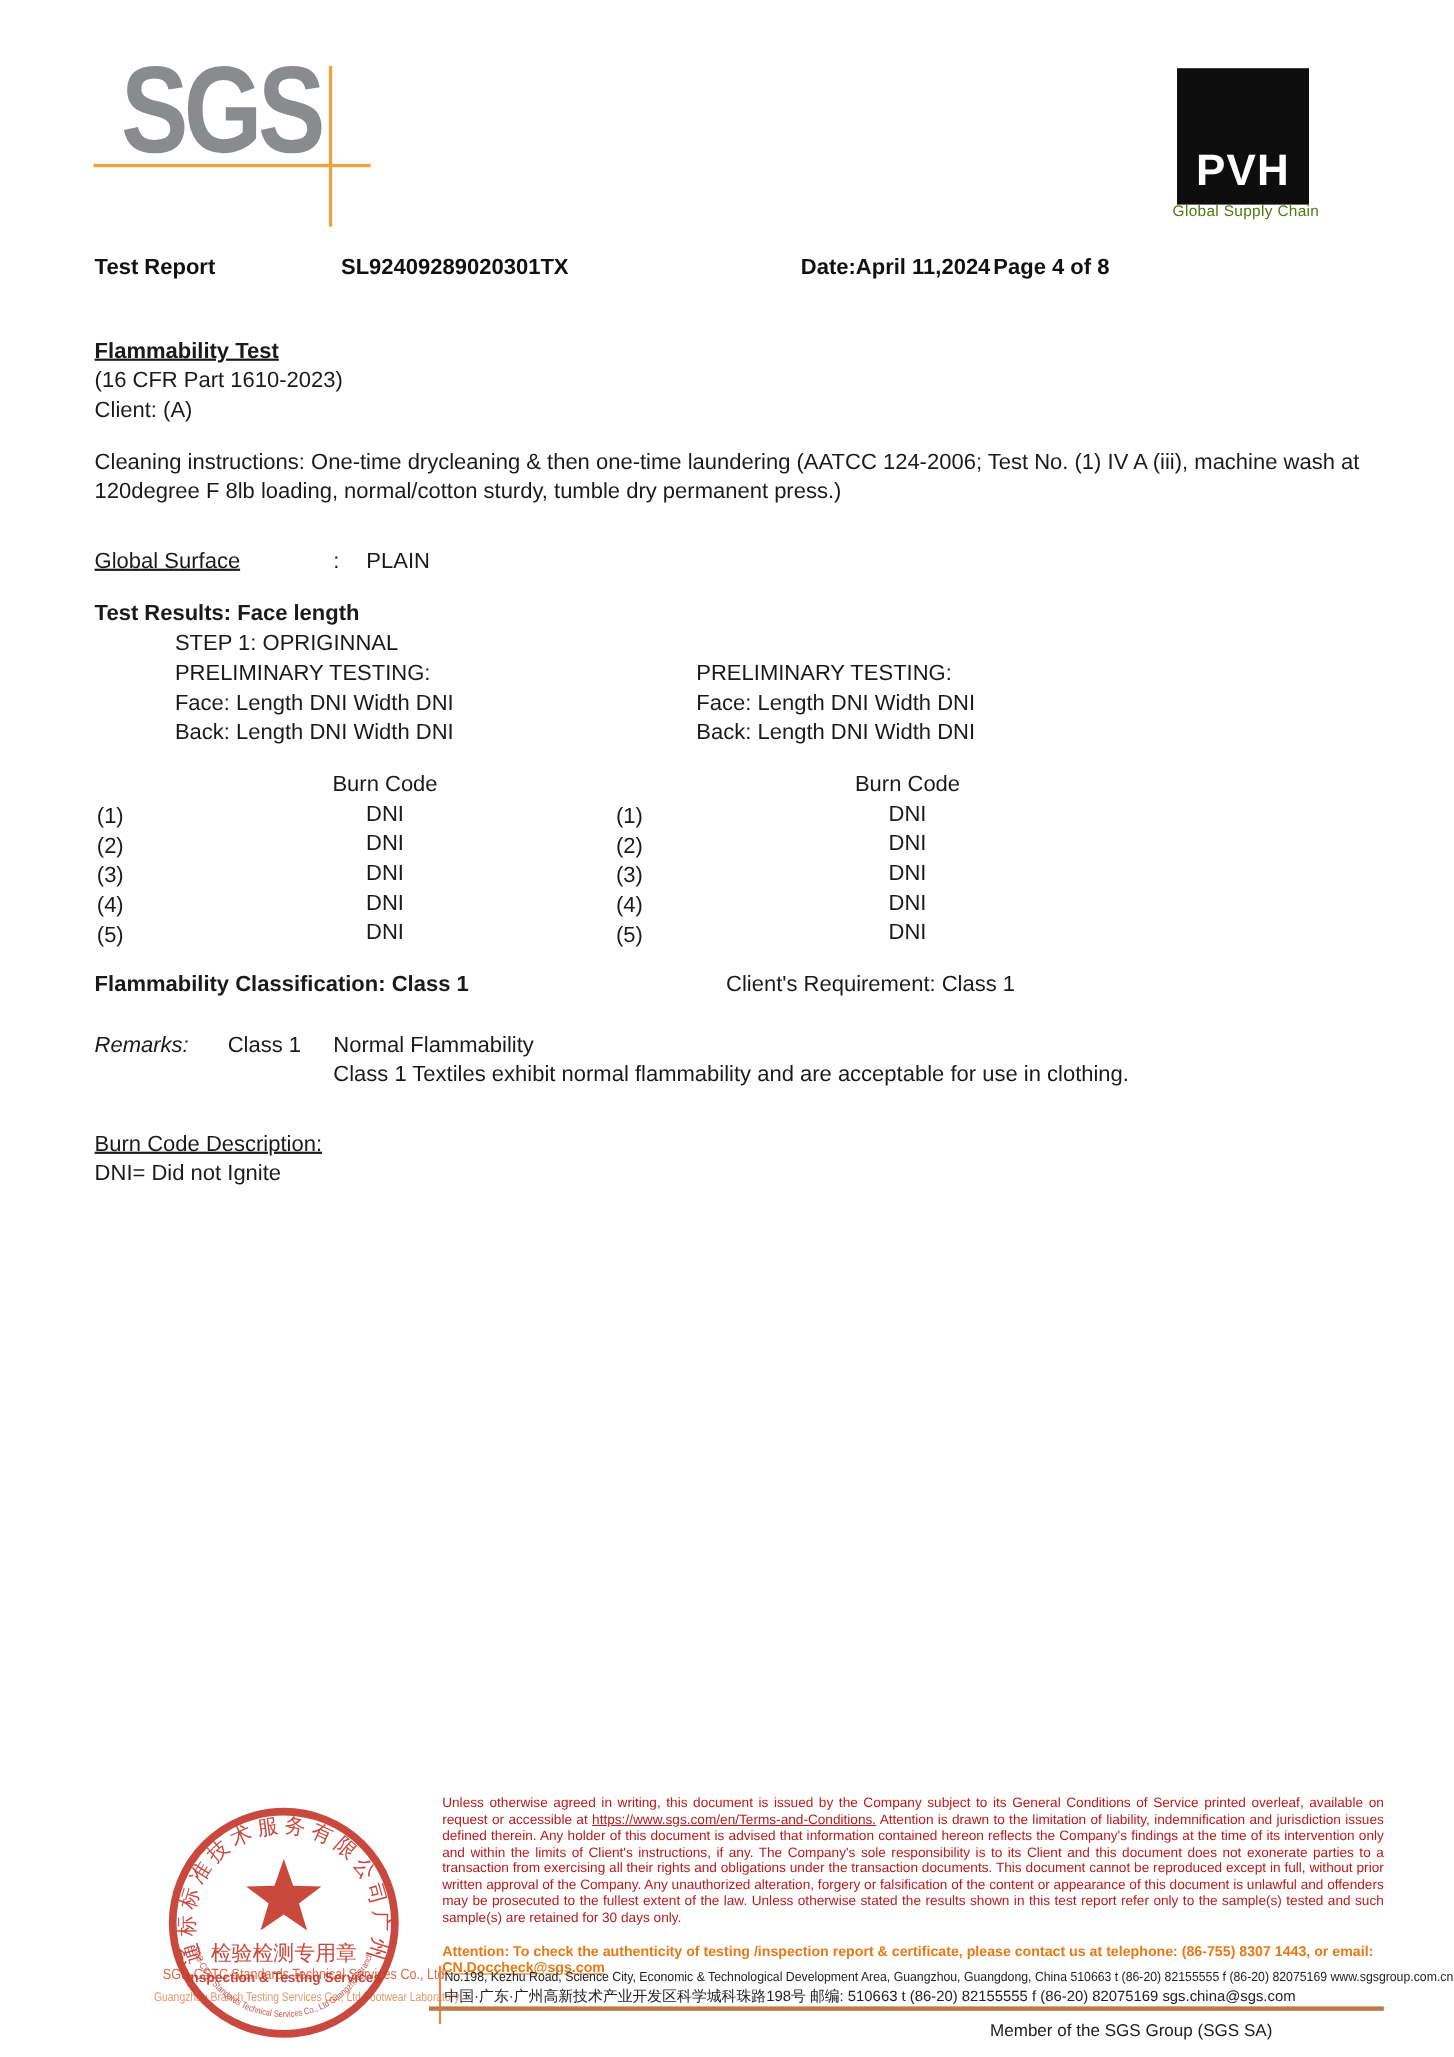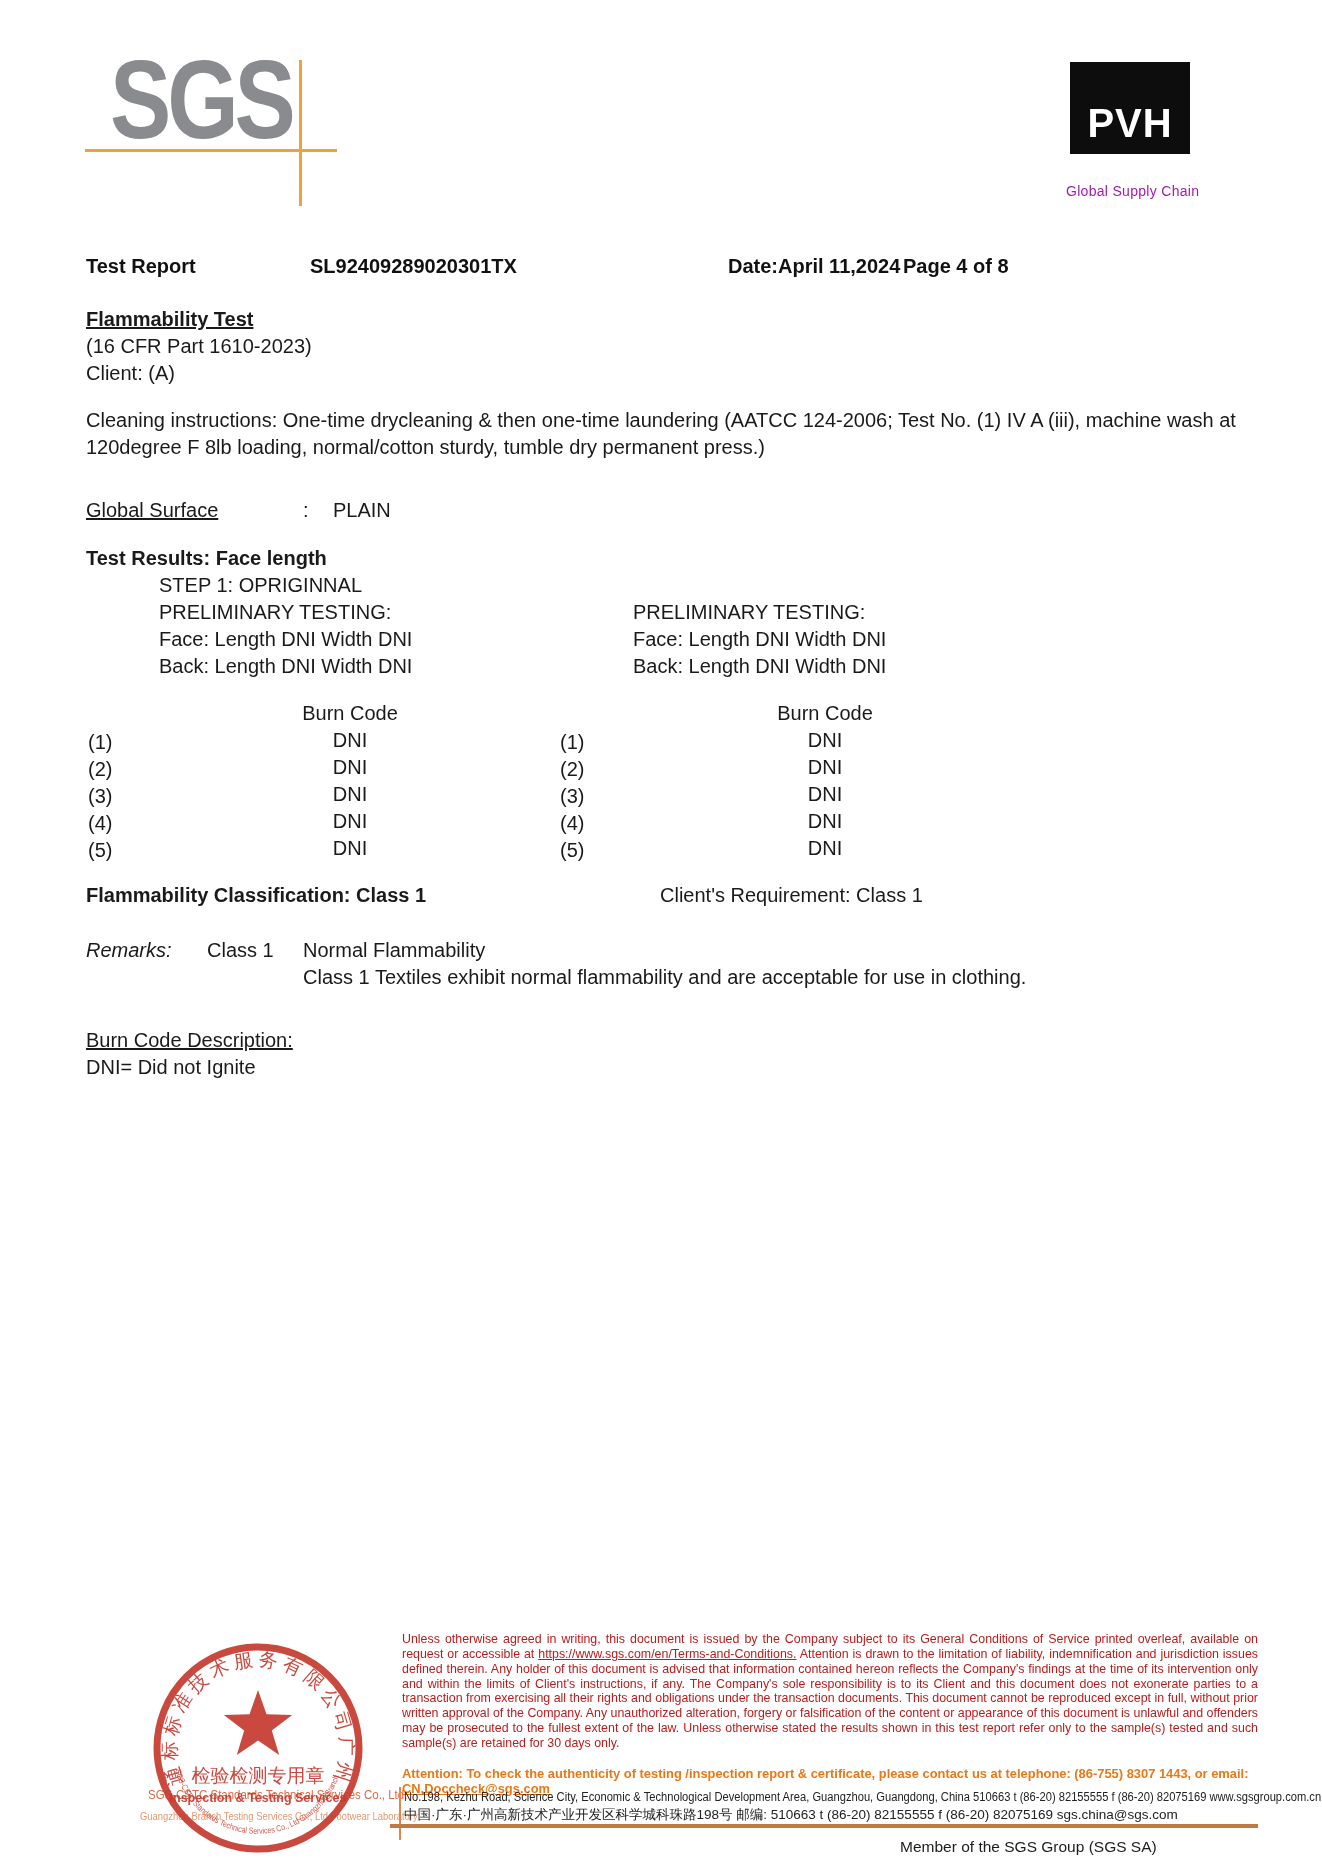--- a/index.html
+++ b/index.html
@@ -14,26 +14,26 @@
   
   .sgs-word {
     position:absolute; left:110px; top:44px; font-size:112px; line-height:112px;
     font-weight:bold; color:#8A8B8E; letter-spacing:-5px;
     transform:scaleX(0.82); transform-origin:left top;
   }
   .orange-hline { position:absolute; left:85px; top:149px; width:252px; height:3px; background:#F0A13B; }
   .orange-vline { position:absolute; left:299px; top:60px; width:3px; height:146px; background:#F0A13B; }
 
   
-  .pvh-box { position:absolute; left:1070px; top:62px; width:120px; height:92px; background:#0d0d0d; }
+  .pvh-box { position:absolute; left:1070px; top:62px; width:120px; height:124px; background:#0d0d0d; }
   .pvh-word { position:absolute; left:0; right:0; bottom:8px; text-align:center; color:#ffffff; font-weight:bold; font-size:40px; letter-spacing:1px; }
-  .pvh-sub { position:absolute; left:1066px; top:183px; font-size:14px; color:#a21caf; white-space:nowrap; letter-spacing:0.3px; }
+  .pvh-sub { position:absolute; left:1066px; top:183px; font-size:14px; color:#4d7c0f; white-space:nowrap; letter-spacing:0.3px; }
 
   
-  .hdr { position:absolute; top:232px; font-size:20px; font-weight:bold; white-space:nowrap; color:#111;margin-top:23px; }
+  .hdr { position:absolute; top:232px; font-size:20px; font-weight:bold; white-space:nowrap; color:#111; }
 
   .cleaning { position:absolute; left:86px; top:407px; width:1168px; font-size:20px; line-height:27px; color:#1a1a1a; }
 
   .burn-center-left { position:absolute; left:245px; width:210px; text-align:center; font-size:20px; white-space:nowrap; }
   .burn-center-right { position:absolute; left:720px; width:210px; text-align:center; font-size:20px; white-space:nowrap; }
 
   
   .legal {
     position:absolute; left:402px; top:1632px; width:856px;
     font-size:12.4px; line-height:14.85px; text-align:justify; color:#b91c1c;

